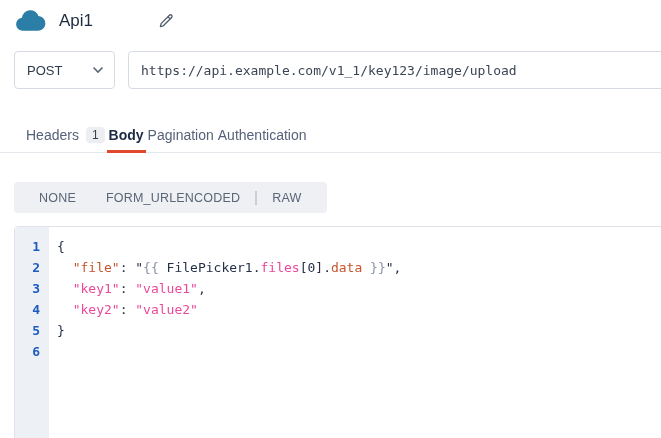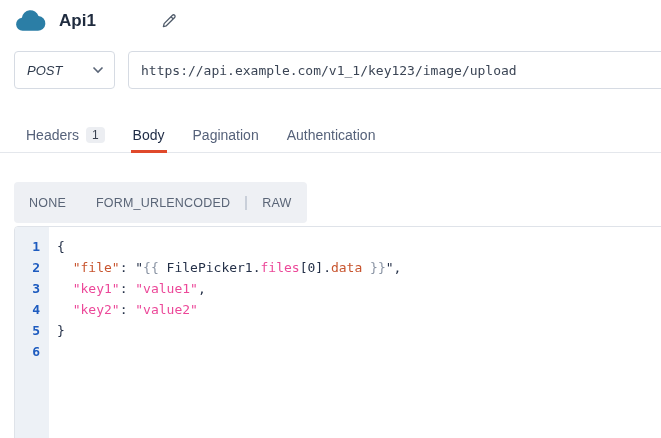--- a/index.html
+++ b/index.html
@@ -3,47 +3,47 @@
 <meta charset="utf-8">
 <style>
   * { margin:0; padding:0; box-sizing:border-box; }
   html,body { width:661px; height:438px; overflow:hidden; background:#fff;
               font-family:"Liberation Sans", sans-serif; }
   .mono { font-family:"DejaVu Sans Mono","Liberation Mono", monospace; }
 
   
   .hdr { position:absolute; left:14px; top:6px; height:30px; display:flex; align-items:center; }
   .cloud { width:32px; height:26px; display:block; }
-  .api-title { margin-left:13px; font-size:17px; font-weight:700; color:#1f2b3e; }
+  .api-title { margin-left:13px; font-size:17px; font-weight:400; color:#1f2b3e; }
   .edit-btn { margin-left:64px; width:20px; height:20px; cursor:pointer; display:flex; align-items:center; }
 
   
   .method-select { position:absolute; left:14px; top:51px; width:101px; height:38px;
     border:1px solid #d6dbe3; border-radius:4px; background:#fff; display:flex;
-    align-items:center; padding:0 10px 0 12px; cursor:pointer;font-style:italic; }
+    align-items:center; padding:0 10px 0 12px; cursor:pointer; }
   .method-label { font-size:13px; color:#2e3a4c; flex:1; }
   .url-input { position:absolute; left:128px; top:51px; width:540px; height:38px;
     border:1px solid #d6dbe3; border-radius:4px; background:#fff; padding:0 12px;
     font-size:13px; color:#3b4555; outline:none; }
 
   
   .tabs { position:absolute; left:0; right:0; top:123px; height:30px;
     border-bottom:1px solid #e4e7ec; display:flex; align-items:flex-end;
-    padding-left:24px; column-gap:24px; }
+    padding-left:24px; }
   .tab { font-size:14px; color:#56627a; padding:0 2px 9px 2px; cursor:pointer;
     display:flex; align-items:center; position:relative; }
-  .tab.active { color:#1d2a44; font-weight:400; }
+  .tab.active { color:#1d2a44; font-weight:700; }
   .tab.active::after { content:""; position:absolute; left:0; right:0; bottom:-1px;
     height:3px; background:#e0492b; }
   .tab-badge { margin-left:7px; background:#eceef2; color:#39414f; font-size:12px;
     border-radius:4px; padding:1px 6px; font-weight:400; }
 
   
-  .segctl { position:absolute; left:14px; top:182px; height:41px; background:#eef0f4;
-    border-radius:4px; display:flex; align-items:center; padding:0; }
+  .segctl { position:absolute; left:14px; top:182px; height:31px; background:#eef0f4;
+    border-radius:4px; display:flex; align-items:center; padding:10px; }
   .seg { font-size:12.5px; letter-spacing:.2px; color:#5a6577; padding:0 15px;
     height:27px; display:flex; align-items:center; cursor:pointer; white-space:nowrap; }
   .seg.selected { background:#fff; color:#39414f; border-radius:4px;
     box-shadow:0 1px 2px rgba(40,50,70,.18); }
   .seg-div { width:1px; height:14px; background:#c9cfd9; }
 
   
   .editor { position:absolute; left:14px; top:226px; right:-6px; bottom:-6px;
     border:1px solid #dfe3e9; border-radius:4px; background:#fff; display:flex;
     overflow:hidden; }

